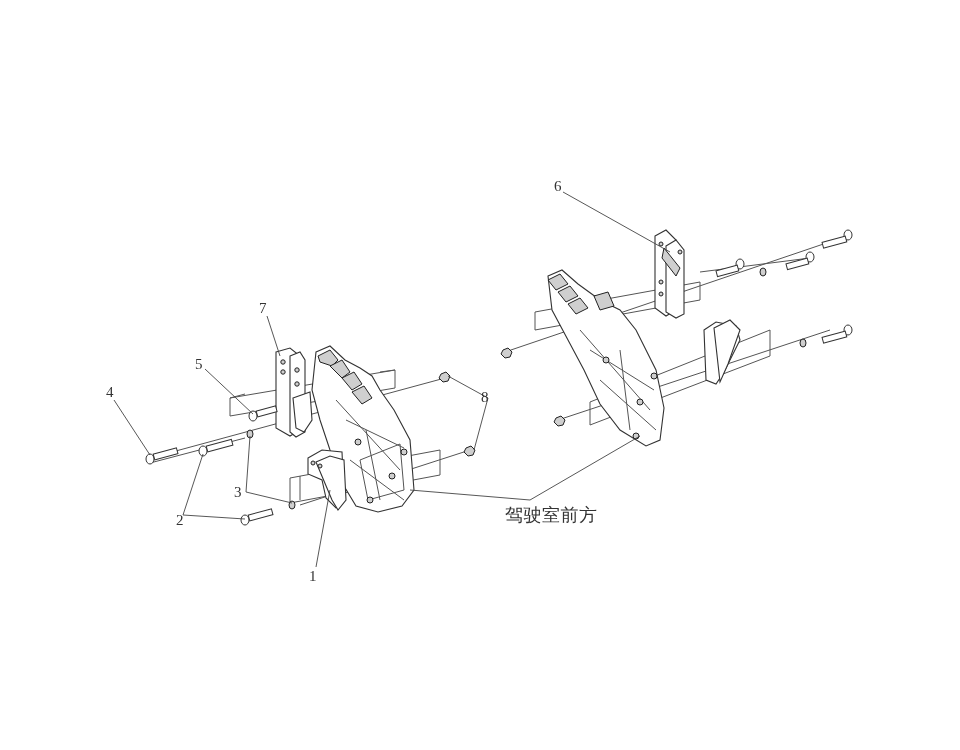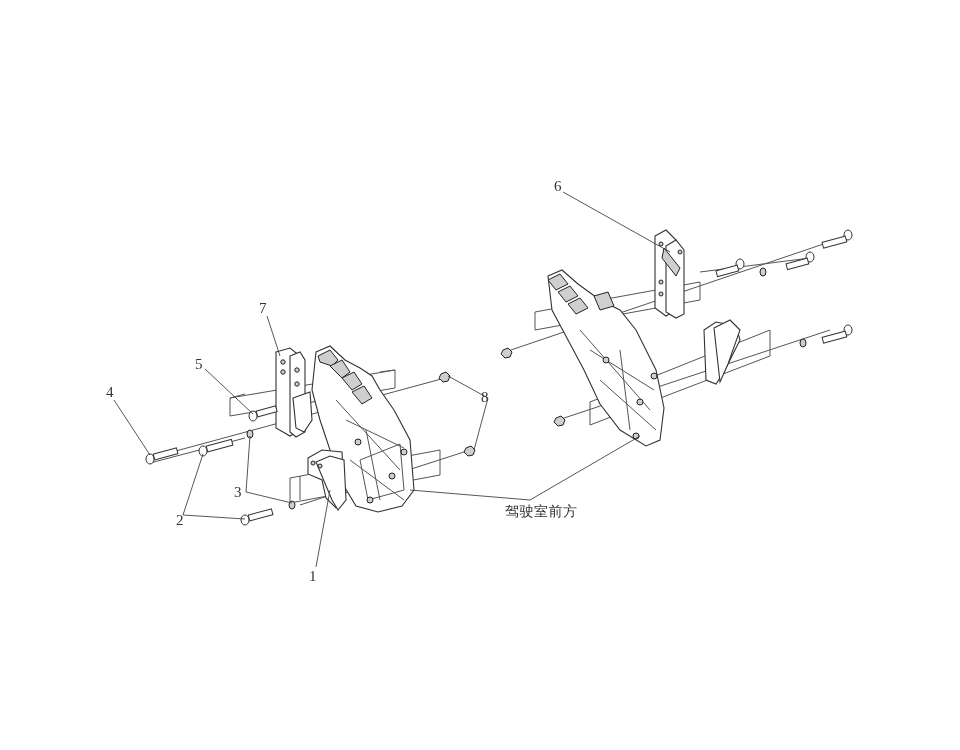--- a/index.html
+++ b/index.html
@@ -1,19 +1,19 @@
 <!DOCTYPE html>
 <html><head>
 <meta charset="utf-8">
 <style>
   html, body { margin: 0; padding: 0; background: #ffffff; }
   body { width: 960px; height: 750px; position: relative; overflow: hidden; font-family: "Liberation Serif", "DejaVu Serif", serif; }
   #canvas { position: absolute; left: 0; top: 0; width: 960px; height: 750px; }
   .callout-label { position: absolute; font-size: 15px; color: #333; line-height: 1; }
-  .cn-label { position: absolute; font-size: 14px; color: #333; font-family: "DejaVu Sans", sans-serif; letter-spacing: 0.5px; }
+  .cn-label { position: absolute; font-size: 18px; color: #333; font-family: "DejaVu Sans", sans-serif; letter-spacing: 0.5px; }
   svg .ln { stroke: #555; stroke-width: 1; fill: none; }
   svg .leader { stroke: #444; stroke-width: 0.9; fill: none; }
   svg .part { stroke: #333; stroke-width: 1.1; fill: #fff; }
   svg .dark { stroke: #222; stroke-width: 1; fill: #cfcfcf; }
   svg .bolt { stroke: #333; stroke-width: 1; fill: #fff; }
 </style>
 </head>
 <body>
 
 <div id="canvas">

